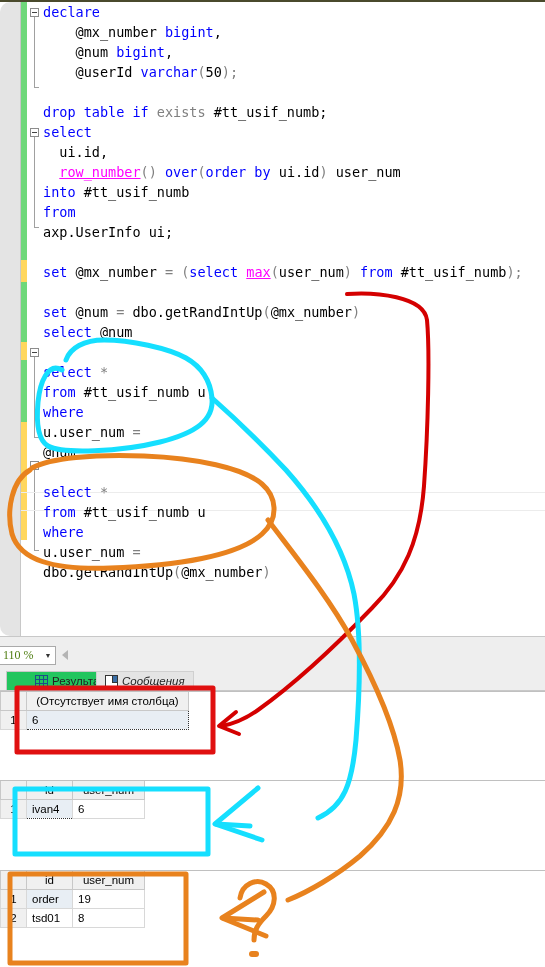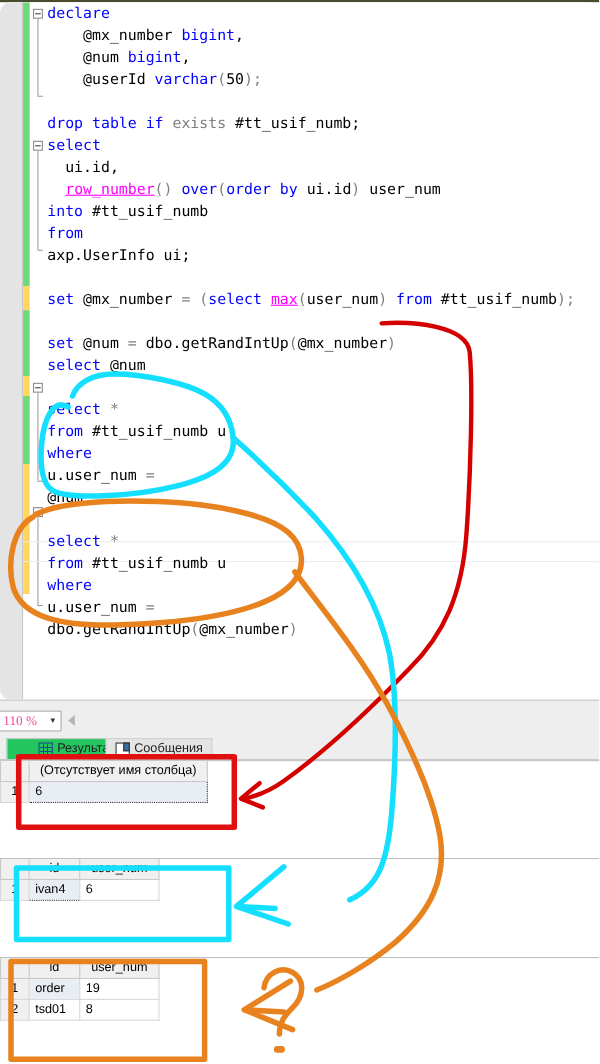--- a/index.html
+++ b/index.html
@@ -132,21 +132,21 @@
     width: 57px; height: 19px;
     background: #ffffff;
     border: 1px solid #aaaaaa;
     box-sizing: border-box;
     display: flex;
     align-items: center;
   }
   .zoom-combo .val {
     font-family: "Liberation Serif", serif;
     font-size: 12px;
-    color: #ec4899;
+    color: #4d7c0f;
     padding-left: 3px;
     flex: 1;
   }
   .zoom-combo .arrow {
     width: 14px;
     text-align: center;
     font-size: 7px;
     color: #333;
     line-height: 17px;
   }
@@ -324,21 +324,21 @@
     </div>
     <div class="split-left-arrow"></div>
   </div>
 
   <div class="results">
     <div class="tabs">
       <div class="tab active" style="left:6px;">
         <span class="tab-ico ico-grid"></span>
         <span>Результаты</span>
       </div>
-      <div class="tab inactive" style="left:96px;">
+      <div class="tab inactive" style="left:96px;font-style:italic;">
         <span class="tab-ico ico-msg"></span>
         <span>Сообщения</span>
       </div>
     </div>
 
     <div class="grid-sep" style="top:21px;"></div>
     <table class="gtable" style="position:absolute; left:0px; top:22px;">
       <tbody>
           <tr>
         <th class="rowhdr"></th>

